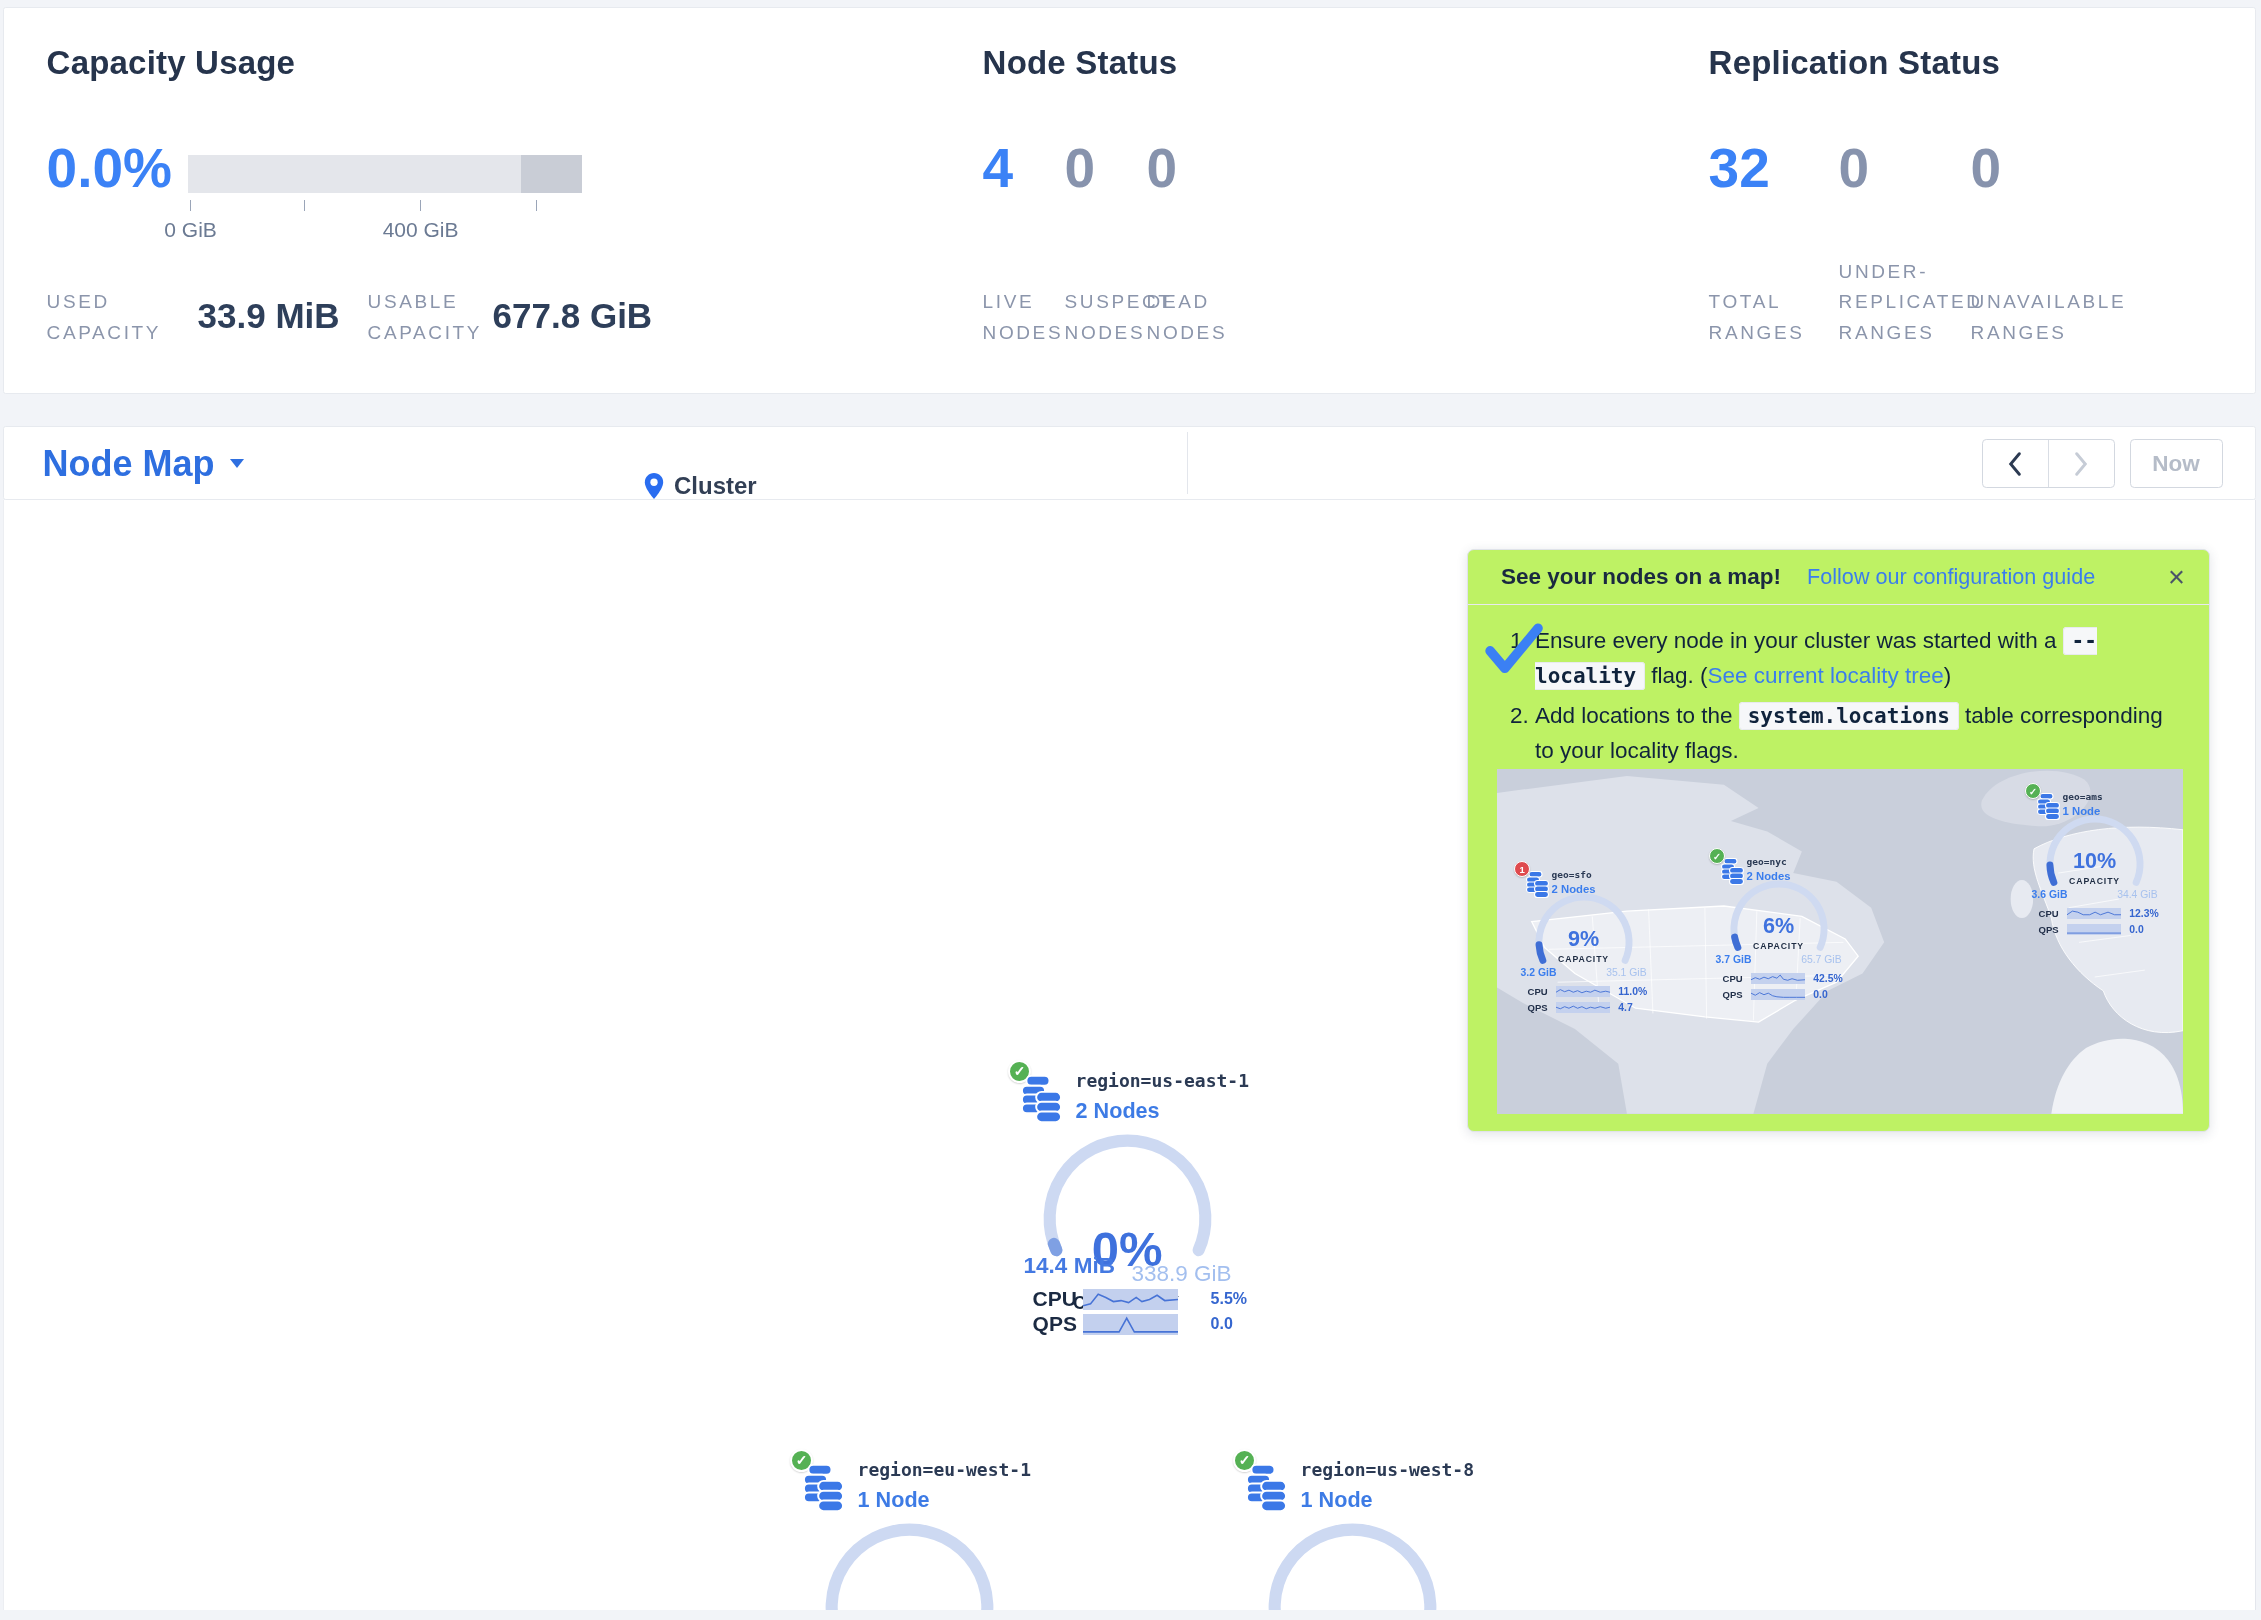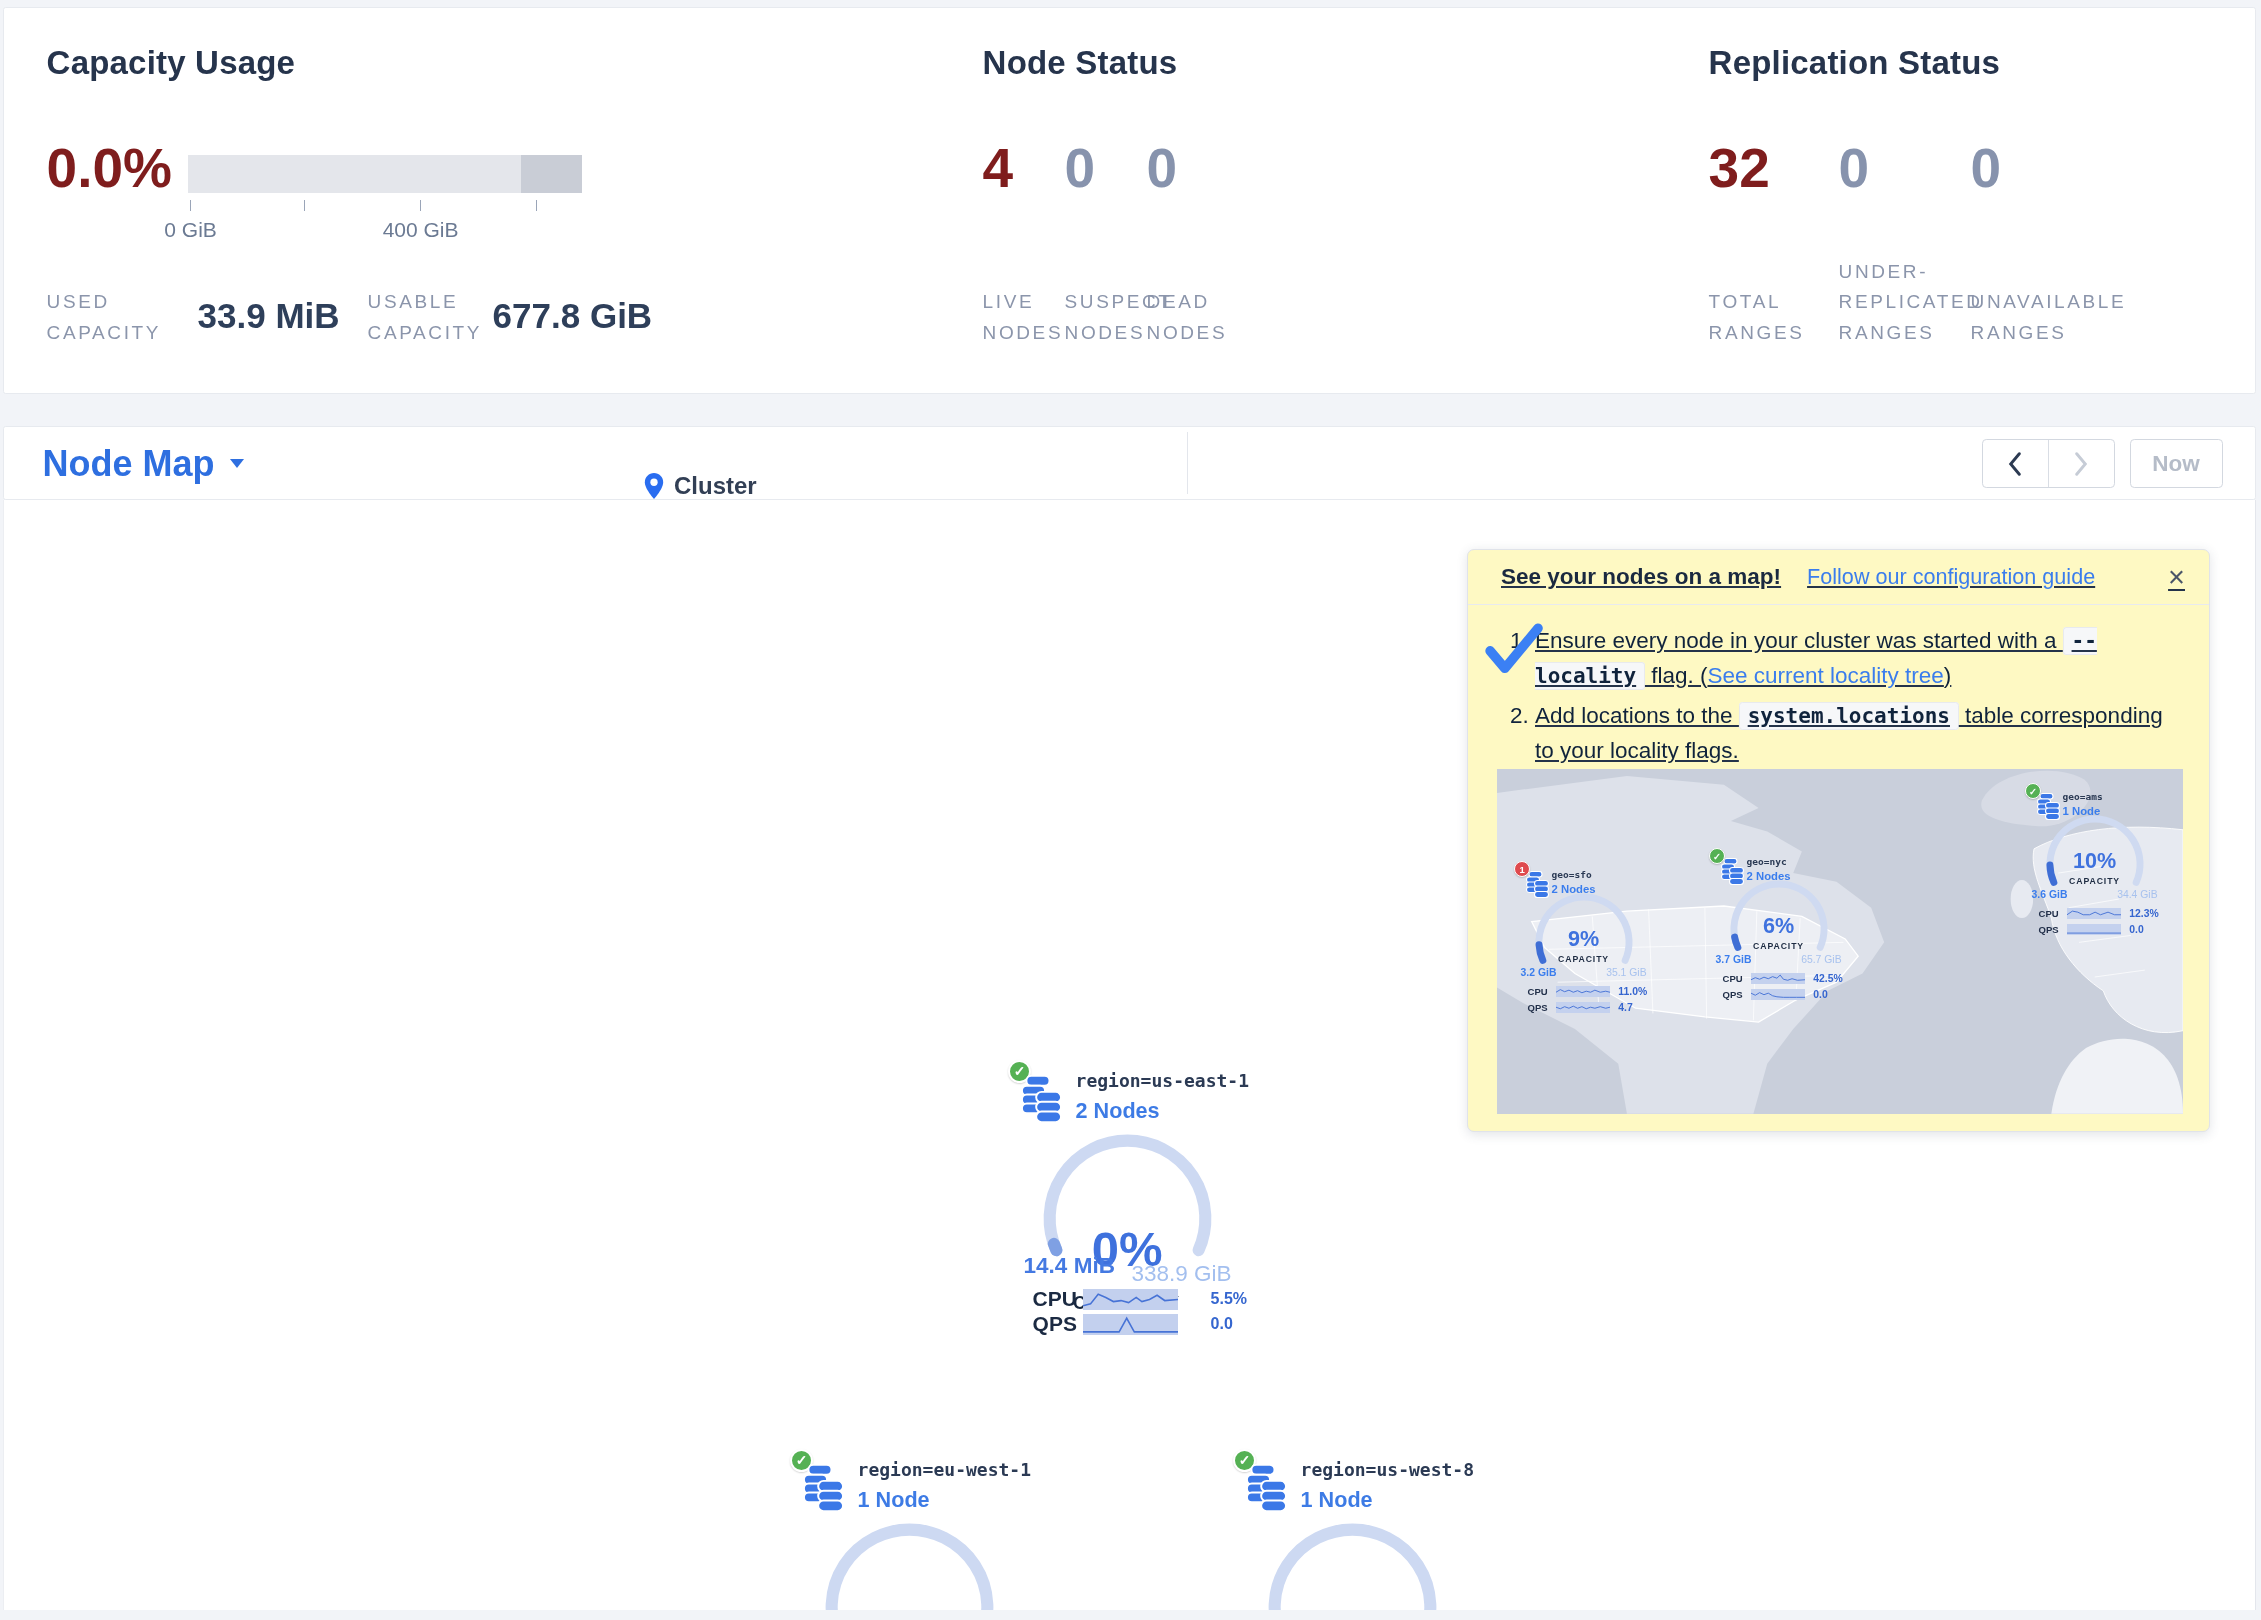--- a/index.html
+++ b/index.html
@@ -12,21 +12,21 @@
     overflow:hidden;
   }
   .panel {
     position:absolute; background:#ffffff;
     border:0.9px solid #e7eaef; border-radius:2.6px;
   }
 
   
   #stats-panel { left:2.6px; top:7px; width:2253px; height:387px; }
   .stat-title { position:absolute; top:36px; font-size:33px; font-weight:700; color:#26344c; letter-spacing:0.2px; }
-  .big-num { position:absolute; top:128px; font-size:55px; font-weight:700; color:#7f1d1d; }
+  .big-num { position:absolute; top:128px; font-size:55px; font-weight:700; color:#3b82f6; }
   .big-num.muted { color:#8793ad; }
   .caps-label {
     position:absolute; bottom:45px; font-size:19px; font-weight:500;
     color:#8b95ab; letter-spacing:2.6px; line-height:1.6;
   }
   .cap-value { position:absolute; top:288px; font-size:35px; font-weight:700; color:#2e3f5a; }
 
   
   #cap-bar { position:absolute; left:184px; top:147px; width:394px; height:38px; background:#e4e6eb; }
   #cap-bar .dark-seg { position:absolute; right:0; top:0; width:61px; height:38px; background:#c9cdd6; }
@@ -110,23 +110,22 @@
   .m-value { margin-left:33px; font-size:16px; font-weight:700; color:#3566cf; }
 
   
   #node-card-0 { left:994px; top:556px; }
   #node-card-1 { left:776px;  top:945px; }
   #node-card-2 { left:1219px; top:945px; }
 
   
   #popup {
     position:absolute; left:1467px; top:549px; width:743px; height:583px;
-    background:#fef9c3; border:0.9px solid #e0e3ea; border-radius:7px;
+    background:#bef264; border:0.9px solid #e0e3ea; border-radius:7px;
     box-shadow:0 2.6px 10.4px rgba(60,70,90,.14);
-    text-decoration:underline;
   }
   .popup-header {
     height:55px; border-bottom:0.9px solid #e8eaef;
     display:flex; align-items:center; padding:0 24px 0 33px;
   }
   .popup-title { font-size:22.5px; font-weight:700; color:#1a2940; }
   .popup-link  { font-size:21.6px; color:#3a7ded; margin-left:26px; cursor:pointer; }
   .popup-close { margin-left:auto; font-size:29px; font-weight:400; color:#4a5568; cursor:pointer; line-height:1; }
   .popup-body { padding:19px 31px 0 36px; font-size:22.5px; color:#10233c; line-height:1.55; }
   .popup-body ol { margin:0; padding-left:31px; }

